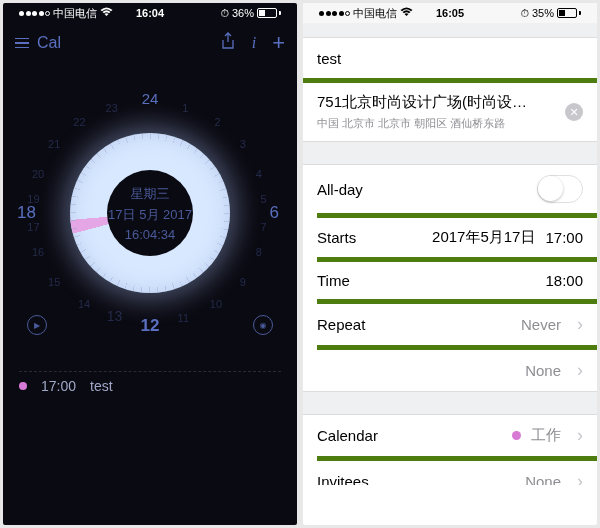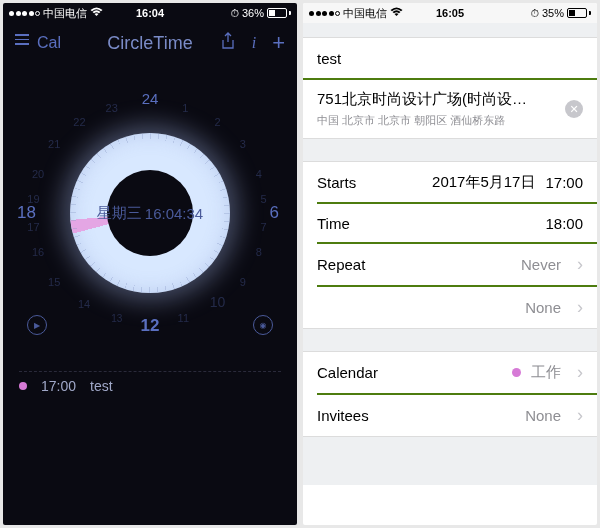--- a/index.html
+++ b/index.html
@@ -1,49 +1,49 @@
 <!DOCTYPE html>
 <html><head>
 <meta charset="utf-8">
 <style>
   * { margin: 0; padding: 0; box-sizing: border-box; font-family: -apple-system, "Helvetica Neue", Arial, sans-serif; }
   body { background: #e8e8e8; width: 600px; height: 528px; overflow: hidden; display: flex; gap: 6px; padding: 3px; }
   .phone { flex: 1; background: #fff; position: relative; overflow: hidden; border-radius: 2px; }
   .phone.dark { background: #0a0a12; }
 
   
-  .statusbar { height: 20px; display: flex; align-items: center; justify-content: space-between; padding: 0 6px; font-size: 11px; font-weight: 500; text-align: center; }
+  .statusbar { height: 20px; display: flex; align-items: center; justify-content: space-between; padding: 0 16px; font-size: 11px; font-weight: 500; text-align: center; }
   .dark .statusbar { color: #fff; }
   .light .statusbar { color: #000; background: #f7f7f7; }
   .sb-left, .sb-right { display: flex; align-items: center; gap: 3px; }
   .sb-center { position: absolute; left: 50%; transform: translateX(-50%); font-weight: 600; }
   .dots { display: flex; gap: 1.5px; }
   .dot { width: 5px; height: 5px; border-radius: 50%; }
   .dark .dot.f { background: #fff; } .dark .dot.e { border: 0.5px solid #fff; }
   .light .dot.f { background: #000; } .light .dot.e { border: 0.5px solid #000; }
   .battery { display: flex; align-items: center; gap: 2px; }
   .batt-body { width: 20px; height: 10px; border: 1px solid currentColor; border-radius: 2px; position: relative; }
   .batt-fill { position: absolute; top: 1px; left: 1px; bottom: 1px; background: currentColor; }
   .batt-tip { width: 2px; height: 4px; background: currentColor; border-radius: 0 1px 1px 0; }
 
   
   .navbar { height: 40px; display: flex; align-items: center; justify-content: space-between; padding: 0 12px; color: #5a6fbf; font-size: 16px; }
-  .nav-left { display: flex; align-items: flex-start; gap: 8px; }
+  .nav-left { display: flex; align-items: center; gap: 8px; }
   .nav-right { display: flex; align-items: center; gap: 16px; }
   .nav-title { position: absolute; left: 50%; transform: translateX(-50%); color: #7a8bc7; font-size: 18px; font-weight: 300; }
   .hamburger { display: flex; flex-direction: column; gap: 3px; }
   .hamburger span { width: 14px; height: 1.5px; background: #5a6fbf; }
 
   
   .dial-wrap { position: relative; width: 100%; height: 300px; display: flex; align-items: center; justify-content: center; }
   .dial { position: relative; width: 230px; height: 230px; }
   .ring-glow { position: absolute; inset: 35px; border-radius: 50%; background: #d8e8ff; box-shadow: 0 0 25px 8px rgba(180,200,255,0.35), inset 0 0 20px rgba(120,140,200,0.3); }
   .ring-inner { position: absolute; inset: 72px; border-radius: 50%; background: #0a0a12; }
   .event-wedge { position: absolute; inset: 35px; border-radius: 50%; background: conic-gradient(from 255deg, #e4a6e4 0deg, #e4a6e4 10deg, transparent 10deg); -webkit-mask: radial-gradient(circle, transparent 42px, #000 42px); mask: radial-gradient(circle, transparent 42px, #000 42px); }
-  .dial-center { position: absolute; inset: 0; display: flex; align-items: center; justify-content: center; color: #4a5a9a; font-size: 15px; font-weight: 300; gap: 3px; }
+  .dial-center { position: absolute; inset: 0; display: flex; flex-direction: column; align-items: center; justify-content: center; color: #4a5a9a; font-size: 13px; font-weight: 300; gap: 3px; }
   .dial-num { position: absolute; color: #4a5a9a; font-size: 14px; font-weight: 400; }
   .ticks { position: absolute; inset: 35px; border-radius: 50%; }
   .ticks::before { content: ''; position: absolute; inset: 0; border-radius: 50%; background: repeating-conic-gradient(#8a9ac7 0deg 0.6deg, transparent 0.6deg 6deg); -webkit-mask: radial-gradient(circle, transparent 74px, #000 74px, #000 80px, transparent 80px); mask: radial-gradient(circle, transparent 74px, #000 74px, #000 80px, transparent 80px); opacity: 0.35; }
   .inner-ticks { position: absolute; inset: 35px; border-radius: 50%; }
   .inner-ticks::before { content: ''; position: absolute; inset: 0; border-radius: 50%; background: repeating-conic-gradient(#8a9ac7 0deg 0.6deg, transparent 0.6deg 6deg); -webkit-mask: radial-gradient(circle, transparent 36px, #000 36px, #000 42px, transparent 42px); mask: radial-gradient(circle, transparent 36px, #000 36px, #000 42px, transparent 42px); opacity: 0.35; }
   .play-btn { position: absolute; bottom: 28px; width: 20px; height: 20px; border: 1px solid #4a5a9a; border-radius: 50%; display: flex; align-items: center; justify-content: center; color: #4a5a9a; font-size: 8px; }
   .play-l { left: 24px; } .play-r { right: 24px; }
 
   
   .event-list { padding: 8px 16px; }
@@ -52,21 +52,21 @@
 
   
   .light .navbar2 { height: 40px; display: flex; align-items: center; justify-content: space-between; padding: 0 14px; background: #f7f7f7; border-bottom: 1px solid #d0d0d0; color: #3478f6; font-size: 16px; }
   .nav2-title { color: #000; font-size: 16px; font-weight: 500; }
   .done { font-weight: 600; }
 
   .form { background: #eef0f2; height: calc(100% - 60px); overflow: hidden; }
   .group { background: #fff; border-top: 1px solid #dcdcdc; border-bottom: 1px solid #dcdcdc; margin-bottom: 22px; }
   .group:first-child { margin-top: 14px; }
   .row { display: flex; align-items: center; padding: 10px 14px; min-height: 40px; font-size: 15px; color: #000; }
-  .row + .row { border-top: 2px solid #4d7c0f; margin-left: 14px; padding-left: 0; padding-right: 14px; }
+  .row + .row { border-top: 5px solid #4d7c0f; margin-left: 14px; padding-left: 0; padding-right: 14px; }
   .row + .row.full { margin-left: 0; padding-left: 14px; }
   .row .label { flex: 0 0 auto; }
   .row .value { margin-left: auto; color: #8e8e93; display: flex; align-items: center; gap: 10px; }
   .row .value.black { color: #000; }
   .chev { color: #c7c7cc; font-size: 18px; margin-left: 6px; }
   .loc-title { font-size: 15px; color: #000; white-space: nowrap; overflow: hidden; text-overflow: ellipsis; max-width: 220px; }
   .loc-sub { font-size: 11px; color: #8e8e93; margin-top: 4px; }
   .clear-btn { width: 18px; height: 18px; border-radius: 50%; background: #c7c7cc; color: #fff; display: flex; align-items: center; justify-content: center; font-size: 11px; margin-left: auto; flex-shrink: 0; }
   .toggle { width: 46px; height: 28px; border-radius: 14px; background: #fff; border: 1.5px solid #e0e0e0; position: relative; margin-left: auto; }
   .toggle-knob { position: absolute; width: 25px; height: 25px; border-radius: 50%; background: #fff; box-shadow: 0 1px 3px rgba(0,0,0,0.25); top: 0; left: 0; }
@@ -107,60 +107,60 @@
 
   <div class="navbar">
     <div class="nav-left">
       <div class="hamburger">
           <span></span>
           <span></span>
           <span></span>
         </div>
       <span>Cal</span>
     </div>
-    <div class="nav-title">CircleTime</div>
     <div class="nav-right">
       <span>
         <svg width="16" height="18" viewBox="0 0 16 18" fill="none" stroke="currentColor" stroke-width="1.3">
             <path d="M8 1 L8 10 M5 4 L8 1 L11 4 M3 8 L3 16 L13 16 L13 8"></path>
           </svg>
       </span>
       <span style="font-family:serif;font-style:italic">i</span>
       <span style="font-size:22px;font-weight:300">+</span>
     </div>
   </div>
 
   <div class="dial-wrap">
     <div class="dial">
       <div class="ring-glow"></div>
       <div class="event-wedge"></div>
       <div class="ticks"></div>
       <div class="inner-ticks"></div>
       <div class="ring-inner"></div>
       <div class="dial-center">
         <div>星期三</div>
+        <div>17日  5月  2017</div>
         <div>16:04:34</div>
       </div>
 
       <div class="dial-num" style="top:-8px;left:50%;transform:translateX(-50%);font-size:15px;color:#5a6fbf">24</div>
       <div class="dial-num" style="top:50%;right:-14px;transform:translateY(-50%);font-size:17px;color:#5a6fbf;font-weight:500">6</div>
       <div class="dial-num" style="bottom:-8px;left:50%;transform:translateX(-50%);font-size:17px;color:#5a6fbf;font-weight:700">12</div>
       <div class="dial-num" style="top:50%;left:-18px;transform:translateY(-50%);font-size:17px;color:#5a6fbf;font-weight:500">18</div>
 
       <div class="dial-num" style="top:4px;left:64%;font-size:11px;opacity:.4">1</div>
       <div class="dial-num" style="top:18px;left:78%;font-size:11px;opacity:.4">2</div>
       <div class="dial-num" style="top:40px;left:89%;font-size:11px;opacity:.4">3</div>
       <div class="dial-num" style="top:70px;left:96%;font-size:11px;opacity:.4">4</div>
       <div class="dial-num" style="top:95px;left:98%;font-size:11px;opacity:.4">5</div>
       <div class="dial-num" style="bottom:95px;left:98%;font-size:11px;opacity:.4">7</div>
       <div class="dial-num" style="bottom:70px;left:96%;font-size:11px;opacity:.4">8</div>
       <div class="dial-num" style="bottom:40px;left:89%;font-size:11px;opacity:.4">9</div>
-      <div class="dial-num" style="bottom:18px;left:76%;font-size:14px;opacity:.4">10</div>
+      <div class="dial-num" style="bottom:18px;left:76%;font-size:11px;opacity:.4">10</div>
       <div class="dial-num" style="bottom:4px;left:62%;font-size:11px;opacity:.4">11</div>
-      <div class="dial-num" style="bottom:4px;right:62%;font-size:10px;opacity:.4">13</div>
+      <div class="dial-num" style="bottom:4px;right:62%;font-size:14px;opacity:.4">13</div>
       <div class="dial-num" style="bottom:18px;right:76%;font-size:11px;opacity:.4">14</div>
       <div class="dial-num" style="bottom:40px;right:89%;font-size:11px;opacity:.4">15</div>
       <div class="dial-num" style="bottom:70px;right:96%;font-size:11px;opacity:.4">16</div>
       <div class="dial-num" style="bottom:95px;right:98%;font-size:11px;opacity:.4">17</div>
       <div class="dial-num" style="top:95px;right:98%;font-size:11px;opacity:.4">19</div>
       <div class="dial-num" style="top:70px;right:96%;font-size:11px;opacity:.4">20</div>
       <div class="dial-num" style="top:40px;right:89%;font-size:11px;opacity:.4">21</div>
       <div class="dial-num" style="top:18px;right:78%;font-size:11px;opacity:.4">22</div>
       <div class="dial-num" style="top:4px;right:64%;font-size:11px;opacity:.4">23</div>
     </div>
@@ -217,20 +217,26 @@
         <div style="min-width:0">
           <div class="loc-title">751北京时尚设计广场(时尚设计…</div>
           <div class="loc-sub">中国 北京市 北京市 朝阳区 酒仙桥东路</div>
         </div>
         <div class="clear-btn">✕</div>
       </div>
     </div>
 
     <div class="group">
       <div class="row">
+        <span class="label">All-day</span>
+        <div class="toggle">
+            <div class="toggle-knob"></div>
+          </div>
+      </div>
+      <div class="row">
         <span class="label">Starts</span>
         <span class="value black">
             <span>2017年5月17日</span>
             <span>17:00</span>
           </span>
       </div>
       <div class="row">
         <span class="label">Time</span>
         <span class="value black">
             <span>18:00</span>

